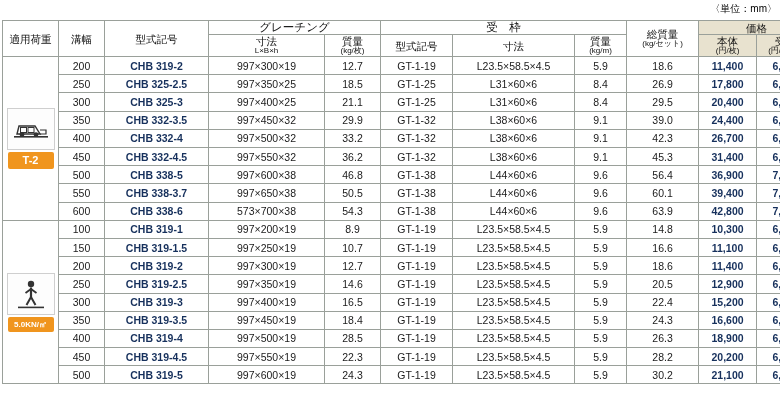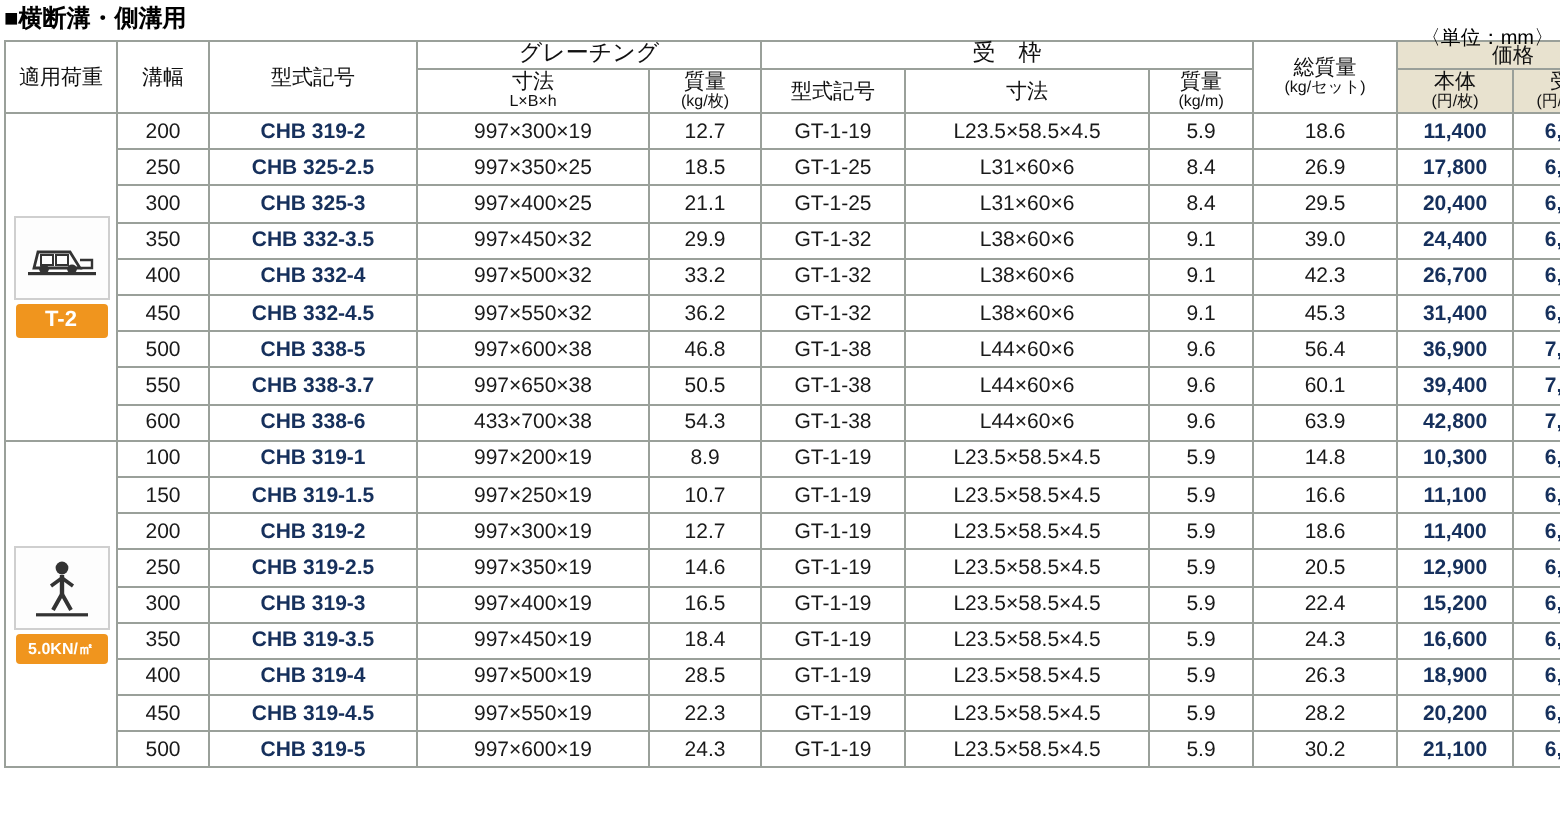--- a/index.html
+++ b/index.html
@@ -30,21 +30,21 @@
     left: 2px;
     top: 1px;
     font-size: 12px;
     font-weight: bold;
     letter-spacing: 0px;
     color: #000;
   }
   .unit {
     position: absolute;
     right: 3px;
-    top: 12px;
+    top: 2px;
     font-size: 10px;
     color: #000;
   }
   
   table.spec {
     border-collapse: collapse;
     width: 776px;
     margin-left: 2px;
     table-layout: fixed;
   }
@@ -137,21 +137,20 @@
     font-size: 8px;
     padding: 3px 0;
   }
 </style>
 </head>
 <body>
 
 <div class="page">
 
   <div class="title-row">
-    <span class="title">■横断溝・側溝用</span>
     <span class="unit">〈単位：mm〉</span>
   </div>
 
   <table class="spec">
     <colgroup>
       <col class="c-load">
         <col class="c-width">
         <col class="c-model">
       <col class="c-dim">
         <col class="c-mass">
@@ -309,21 +308,21 @@
           <td class="num">GT-1-38</td>
           <td class="num">L44×60×6</td>
           <td class="num">9.6</td>
           <td class="num">60.1</td>
           <td class="price">39,400</td>
           <td class="price">7,700</td>
         </tr>
         <tr>
           <td class="num">600</td>
           <td class="model">CHB 338-6</td>
-          <td class="num">433×700×38</td>
+          <td class="num">573×700×38</td>
           <td class="num">54.3</td>
           <td class="num">GT-1-38</td>
           <td class="num">L44×60×6</td>
           <td class="num">9.6</td>
           <td class="num">63.9</td>
           <td class="price">42,800</td>
           <td class="price">7,700</td>
         </tr>
         <tr>
           <td class="loadcell" rowspan="9">

